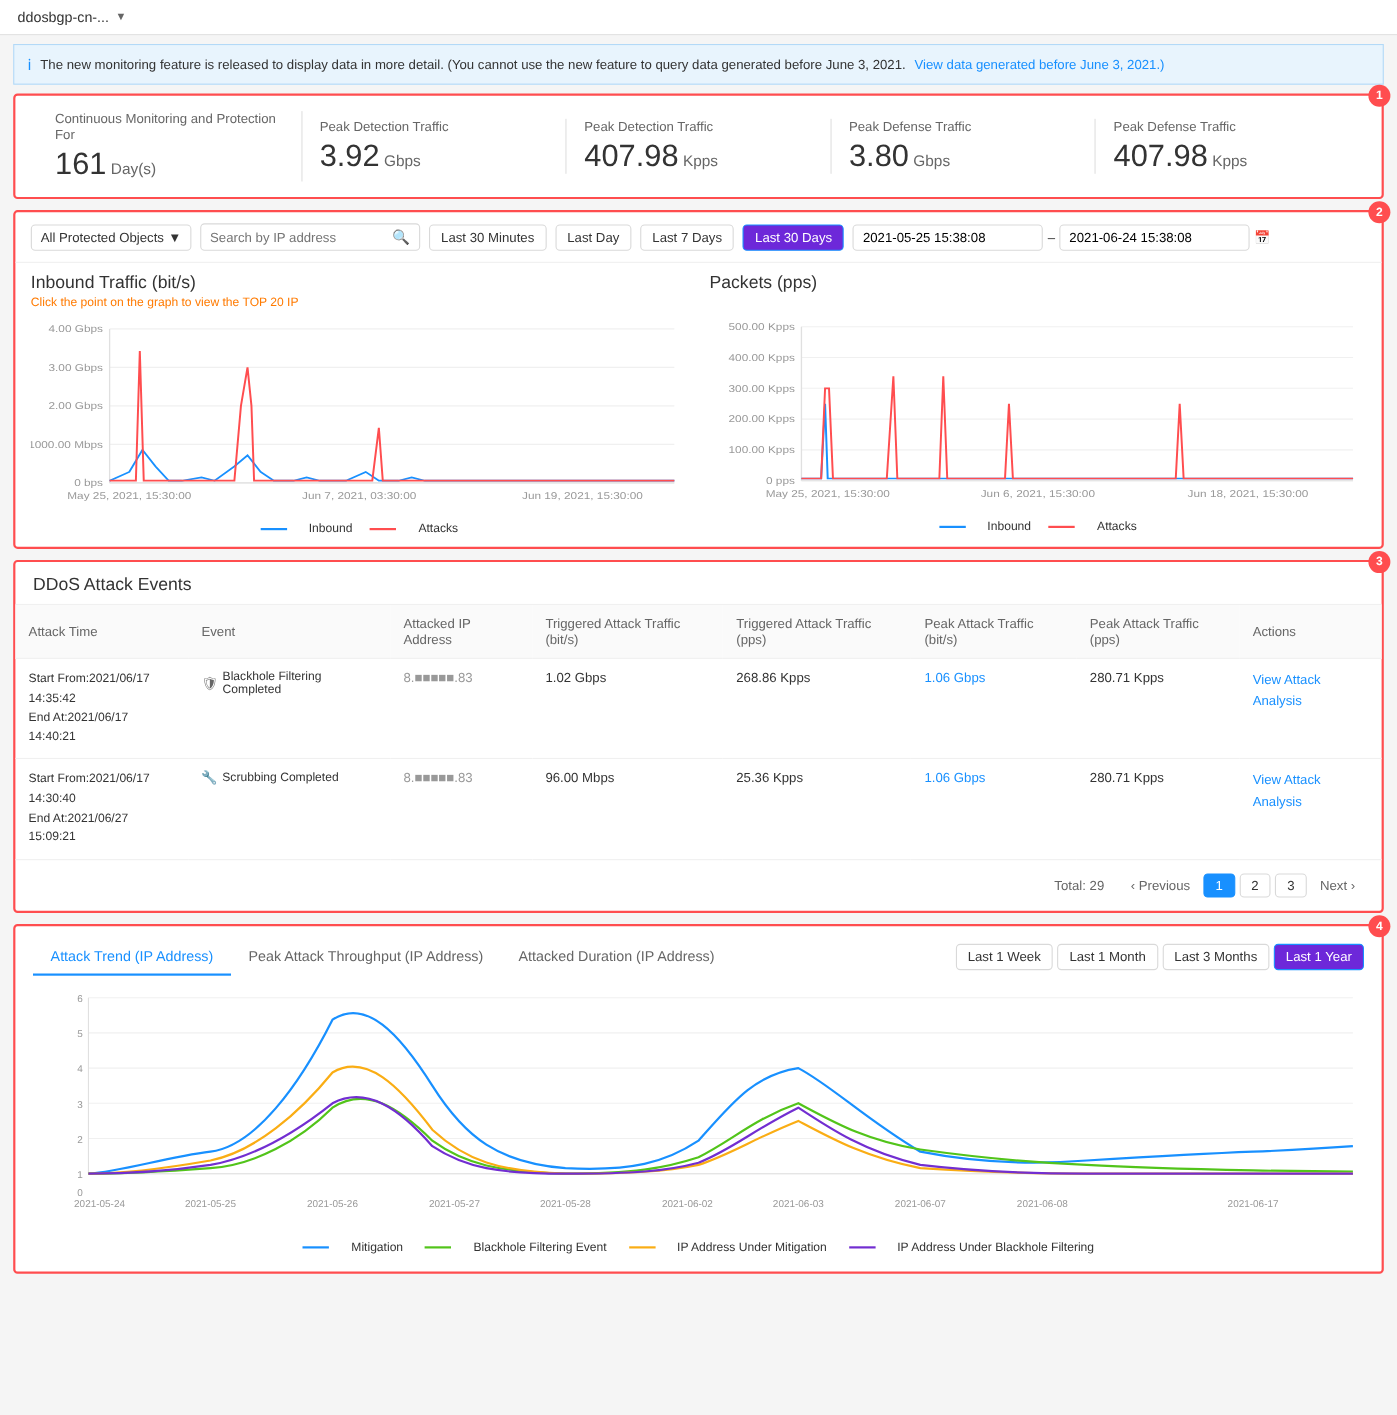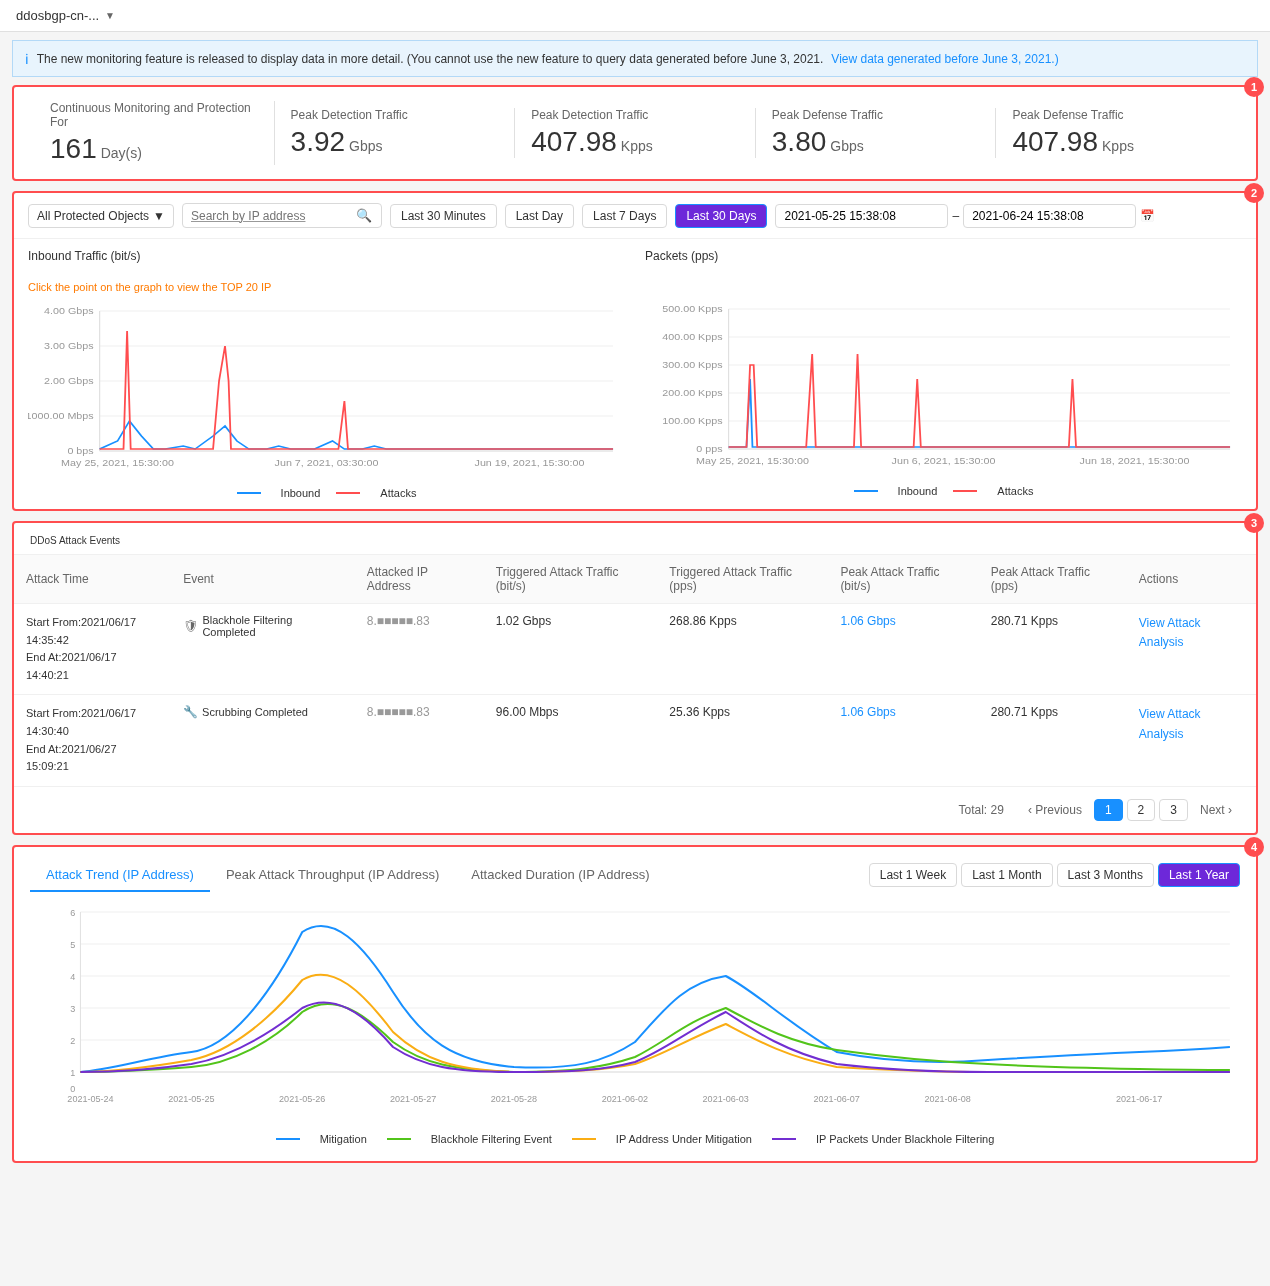--- a/index.html
+++ b/index.html
@@ -95,21 +95,21 @@
     .search-box {
       display: flex;
       align-items: center;
       border: 1px solid #d9d9d9;
       border-radius: 4px;
       padding: 4px 8px;
       gap: 6px;
       flex: 1;
       max-width: 200px;
     }
-    .search-input { border: none; outline: none; font-size: 12px; width: 100%; color: #999; text-decoration: underline; }
+    .search-input { border: none; outline: none; font-size: 12px; width: 100%; color: #999; }
     .time-btn {
       padding: 4px 10px;
       border: 1px solid #d9d9d9;
       background: #fff;
       border-radius: 4px;
       cursor: pointer;
       font-size: 12px;
       color: #333;
     }
     .time-btn.active {
@@ -131,21 +131,21 @@
       font-size: 12px;
     }
     .calendar-icon { color: #666; cursor: pointer; }
     
     .charts-container {
       display: flex;
       padding: 10px 14px;
       gap: 20px;
     }
     .chart-panel { flex: 1; }
-    .chart-title { font-size: 12px; color: #333; margin-bottom: 18px; }
+    .chart-title { font-size: 16px; color: #333; margin-bottom: 2px; }
     .chart-subtitle { font-size: 11px; color: #ff7a00; margin-bottom: 8px; }
     .chart-area {
       width: 100%;
       height: 180px;
       position: relative;
     }
     .chart-legend {
       display: flex;
       gap: 16px;
       margin-top: 6px;
@@ -159,21 +159,21 @@
     
     .section-3 {
       background: #fff;
       border: 2px solid #ff4d4f;
       border-radius: 4px;
       margin-bottom: 10px;
       position: relative;
     }
     .section-title {
       padding: 12px 16px 8px;
-      font-size: 10px;
+      font-size: 16px;
       font-weight: 500;
       color: #333;
       border-bottom: 1px solid #f0f0f0;
     }
     .table { width: 100%; border-collapse: collapse; }
     .table th {
       background: #fafafa;
       padding: 10px 12px;
       font-size: 12px;
       color: #666;
@@ -567,19 +567,19 @@
         <div class="legend-item">
           <div class="legend-line" style="background:#52c41a"></div>
           <span>Blackhole Filtering Event</span>
         </div>
         <div class="legend-item">
           <div class="legend-line" style="background:#faad14"></div>
           <span>IP Address Under Mitigation</span>
         </div>
         <div class="legend-item">
           <div class="legend-line" style="background:#722ed1"></div>
-          <span>IP Packets Under Blackhole Filtering</span>
+          <span>IP Address Under Blackhole Filtering</span>
         </div>
       </div>
     </div>
   </div>
 
 </div>
 
 </body></html>

